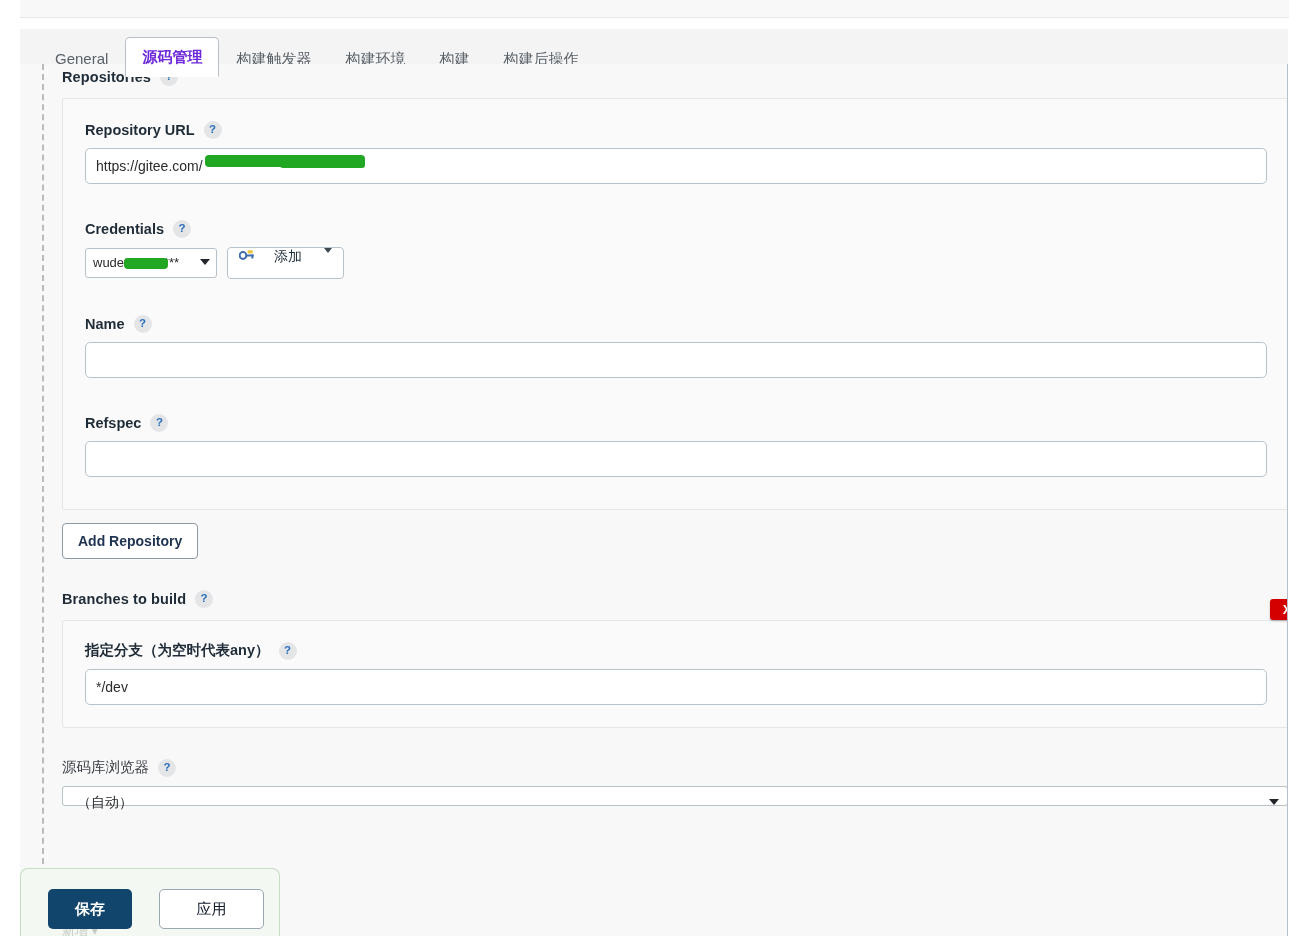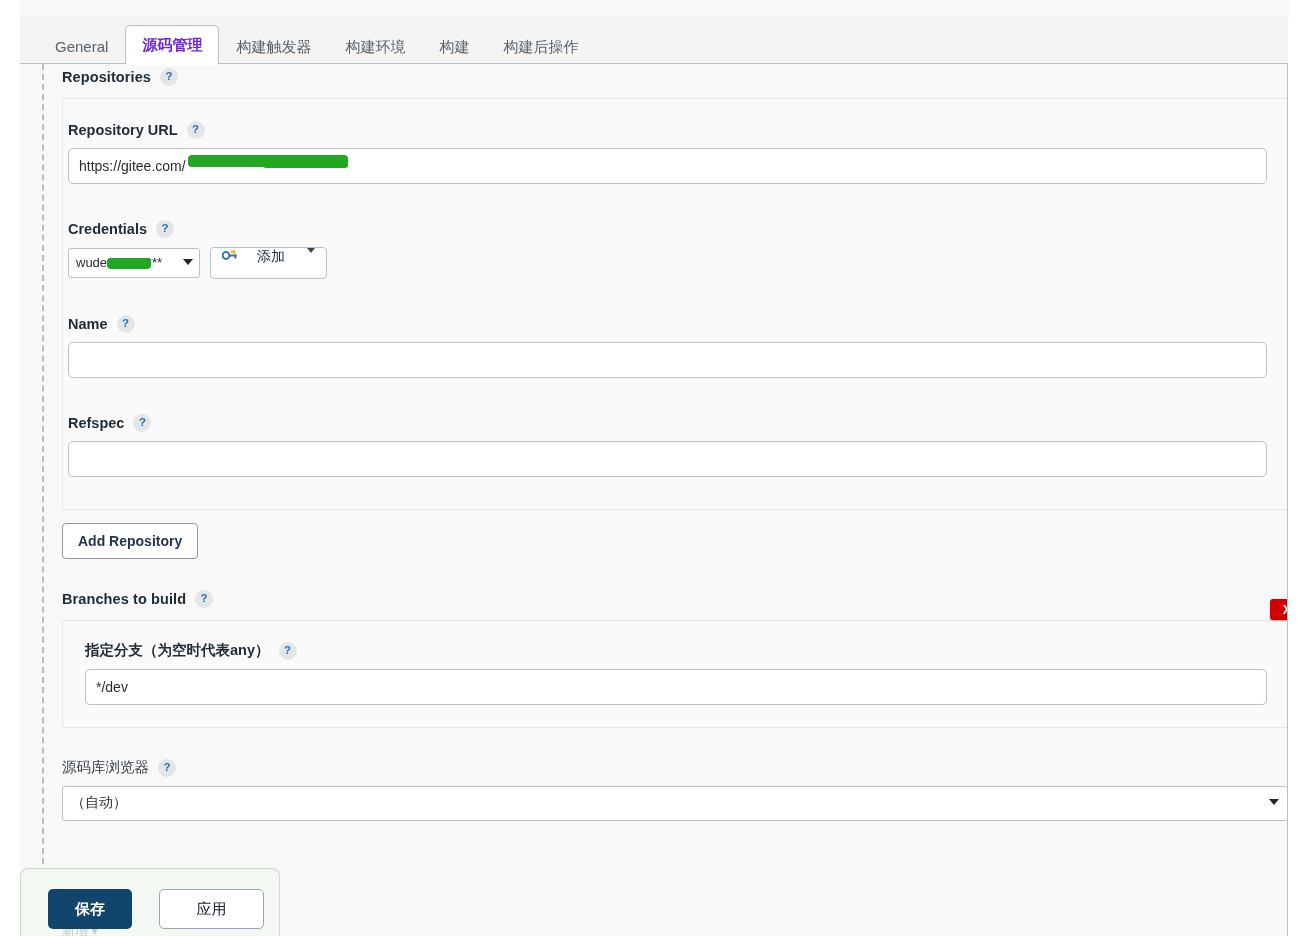--- a/index.html
+++ b/index.html
@@ -40,21 +40,21 @@
   #rightstrip {
     position: absolute;
     left: 1289px; top: 0;
     width: 19px; height: 936px;
     background: #ffffff;
   }
 
   
   #tabbar {
     position: absolute;
-    left: 20px; top: 17px;
+    left: 20px; top: 29px;
     width: 1268px; height: 47px;
     background: #f4f4f5;
     border-bottom: 1px solid #b7c0c8;
     box-sizing: border-box;
   }
   .tabs {
     position: absolute;
     left: 0; top: 0;
     height: 47px;
     display: flex;
@@ -138,21 +138,21 @@
     line-height: 1;
     flex: 0 0 auto;
   }
 
   
   .repo-card {
     margin-top: 12px;
     border: 1px solid #e6e6e7;
     background: #fafafa;
     border-radius: 2px;
-    padding: 22px 20px 24px 5px;
+    padding: 22px 20px 24px 22px;
     box-sizing: border-box;
   }
   .field { margin-bottom: 8px; }
   .field + .field { margin-top: 36px; }
   .field-label {
     display: flex;
     align-items: center;
     font-weight: 700;
     font-size: 14.5px;
     color: #1f2c38;
@@ -266,29 +266,29 @@
     line-height: 21px;
     text-align: center;
     cursor: pointer;
     box-shadow: 0 1px 2px rgba(0,0,0,.3);
     font-family: "Liberation Sans", sans-serif;
     padding: 0;
   }
 
   .select-wide {
     width: 100%;
-    height: 35px;
+    height: 20px;
     box-sizing: border-box;
     border: 1px solid #b8c2c9;
     border-radius: 3px;
     background: #ffffff;
     font-size: 14px;
     color: #2c2c2c;
     font-family: "Liberation Sans", sans-serif;
-    padding: 0 8px;
+    padding: 0 14px;
     position: relative;
     line-height: 30px;
     cursor: pointer;
   }
   .select-wide .chev2 {
     position: absolute; right: 8px; top: 12px;
     width: 0; height: 0;
     border-left: 5px solid transparent;
     border-right: 5px solid transparent;
     border-top: 6px solid #22262a;

